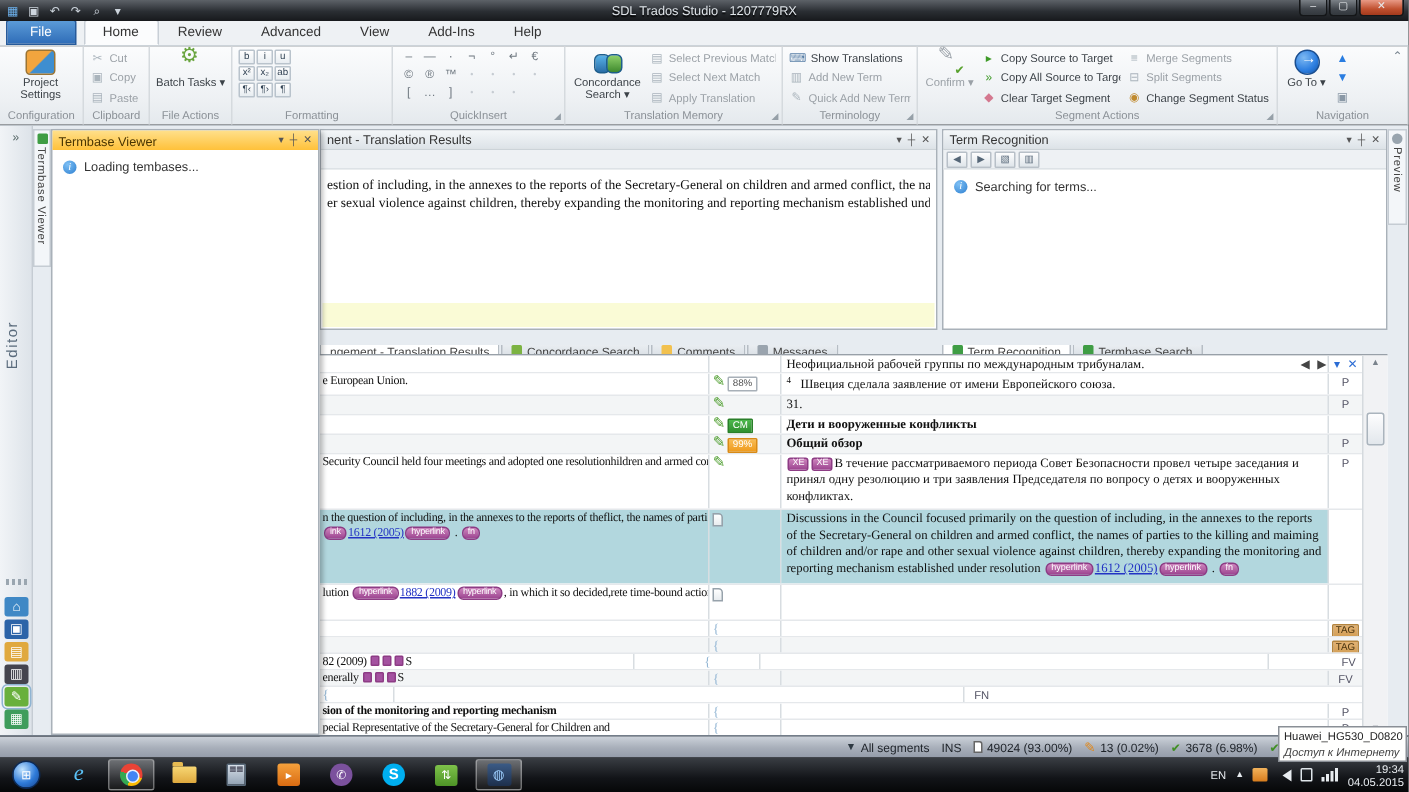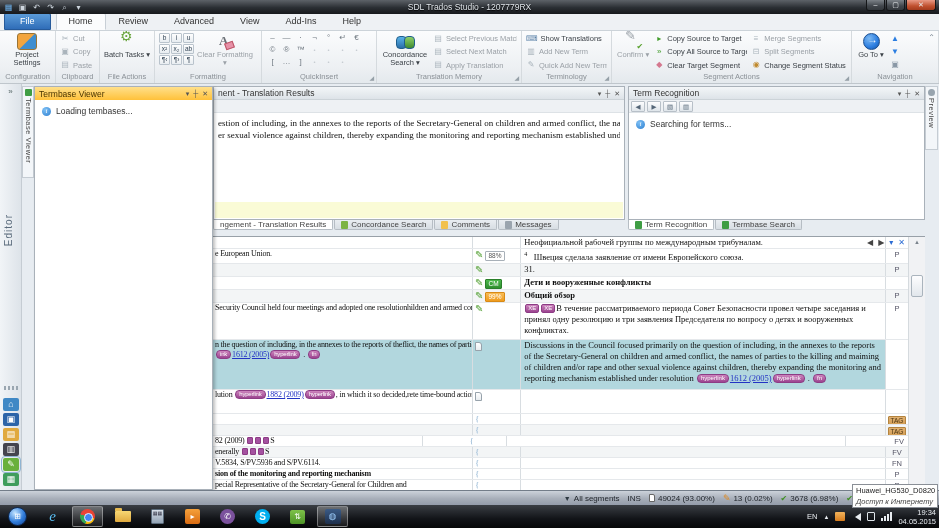--- a/index.html
+++ b/index.html
@@ -83,21 +83,21 @@
   .ptoolbar{height:13px;background:#eef1f4;border-bottom:1px solid #dde2e6;display:flex;gap:2px;padding:1px 2px}
   .term-tbtn{width:14px;height:11px;border:1px solid #b8c0c8;background:linear-gradient(#fdfdfe,#dfe5ea);
     font-size:6.5px;text-align:center;line-height:10px;color:#567;border-radius:1px}
   .inforow{display:flex;gap:5px;align-items:center;padding:6px 7px;font-size:8.5px;color:#333}
   .iinfo{width:9px;height:9px;border-radius:50%;background:radial-gradient(circle at 35% 30%,#7ec0f5,#2d7fd0);
     color:#fff;font-size:7px;line-height:9px;text-align:center;font-style:italic;font-family:"Liberation Serif",serif;flex:none}
   #tr-text{padding:4px 4px 0;font-family:"Liberation Serif",serif;font-size:9px;color:#101010;line-height:12px}
   #tr-text div{white-space:nowrap;overflow:hidden}
   #tr-highlight{position:absolute;left:1px;right:1px;bottom:1px;height:16px;background:#fafbd6}
 
-  .tabstrip{position:absolute;height:29px;display:flex;font-size:8px;align-items:flex-start}
+  .tabstrip{position:absolute;height:29px;display:flex;font-size:8px;align-items:center}
   .btab{display:flex;align-items:center;gap:3px;padding:0 6px;border:1px solid #b6bdc4;border-top:none;
     background:linear-gradient(#e9edf1,#d7dde3);color:#444;border-radius:0 0 2px 2px;margin-right:1px;white-space:nowrap}
   .btab.active{background:#fff}
   .btab-ico{width:7px;height:8px;border-radius:1px;flex:none}
 
   
   #editorwrap{position:absolute;left:213px;top:152px;width:712px;height:254px;background:#fff;border-top:1px solid #98a0a8}
   #grid{position:absolute;left:0;top:0;width:695px;height:254px;overflow:hidden}
   .erow{display:flex;border-bottom:1px solid #e5e8eb;overflow:hidden;background:#fff}
   .erow.alt{background:#f3f5f6}
@@ -252,24 +252,20 @@
             <span class="fcell">x²</span>
             <span class="fcell">x₂</span>
             <span class="fcell">ab</span>
           </div>
           <div class="grow">
             <span class="fcell">¶‹</span>
             <span class="fcell">¶›</span>
             <span class="fcell">¶</span>
           </div>
         </div>
-        <div class="bigbtn disabled" style="width: 58px;">
-          <div class="bico ico-clearfmt"></div>
-          <div class="lbl">Clear Formatting ▾</div>
-        </div>
       </div>
       <div class="rglabel">Formatting</div>
     </div>
     <div class="rgroup" style="width: 115px;">
       <div class="rgcols">
         <div style="padding: 1px 2px;">
           <div class="grow">
             <span class="qcell">–</span>
             <span class="qcell">—</span>
             <span class="qcell">·</span>
@@ -604,21 +600,20 @@
         </div>
         <div class="erow alt" style="height: 11px;">
           <div class="c-src"><span class="sline"><span>enerally </span><span class="sqchip"></span><span class="sqchip"></span><span class="sqchip"></span><span>S</span></span></div>
           <div class="c-status">
             <span class="brace">{</span>
           </div>
           <div class="c-tgt"></div>
           <div class="c-struct">FV</div>
         </div>
         <div class="erow" style="height: 11px;">
-          <div class="c-src"><span class="sline"><span>V.5834, S/PV.5936 and S/PV.6114.</span></span></div>
           <div class="c-status">
             <span class="brace">{</span>
           </div>
           <div class="c-tgt"></div>
           <div class="c-struct">FN</div>
         </div>
         <div class="erow" style="height: 11px;">
           <div class="c-src"><span class="sline"><span class="b">sion of the monitoring and reporting mechanism</span></span></div>
           <div class="c-status">
             <span class="brace">{</span>

